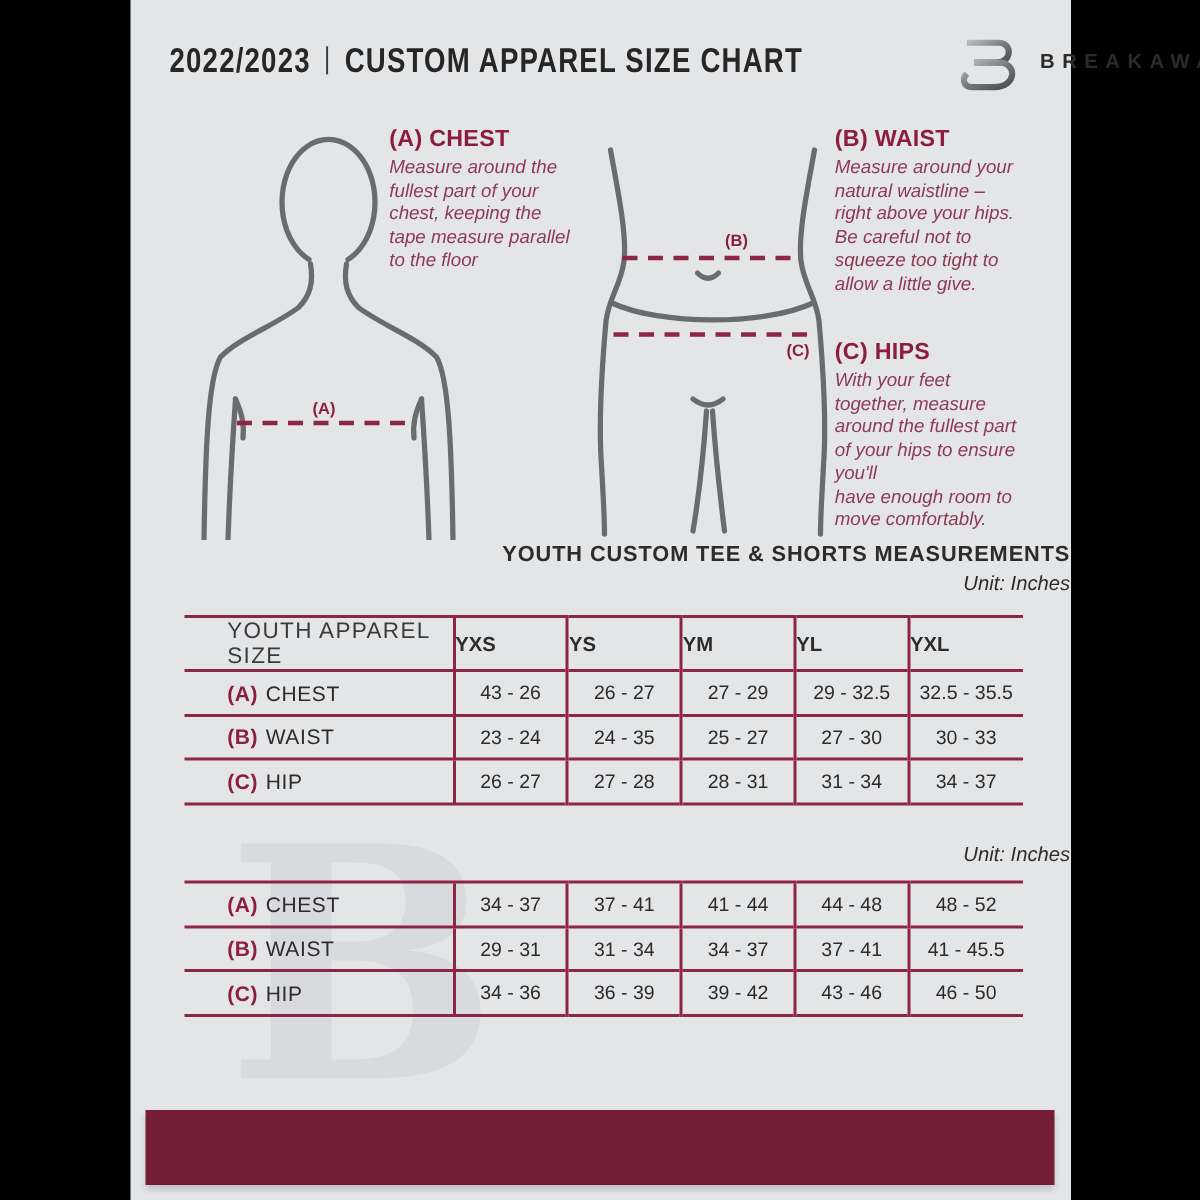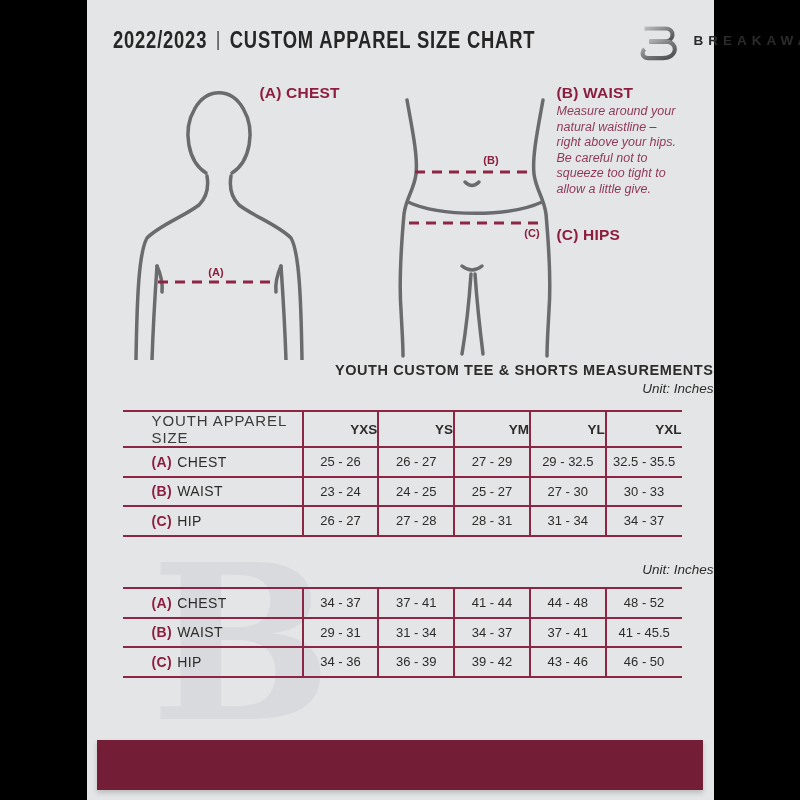--- a/index.html
+++ b/index.html
@@ -29,21 +29,21 @@
   .section-title{position:absolute;left:0;width:100%;text-align:right;
     font-weight:700;font-size:14.5px;letter-spacing:.6px;color:var(--ink,#2d2c2b);}
   .unit-line{position:absolute;left:0;width:100%;text-align:right;
     font-style:italic;font-size:13.5px;color:var(--ink,#2d2c2b);}
   
   .size-table{position:absolute;left:36px;width:559px;border-collapse:collapse;
     table-layout:fixed;z-index:2;border-bottom:2px solid var(--line,#8d2545);}
   .size-table col.label-col{width:180px;}
   .size-table th,.size-table td{border-top:2px solid var(--line,#8d2545);padding:0;}
   .size-table th+th,.size-table td+td{border-left:2px solid var(--line,#8d2545);}
-  .size-table th{height:28px;font-weight:700;font-size:13.5px;color:var(--ink,#2d2c2b);text-align:right;}
+  .size-table th{height:28px;font-weight:700;font-size:13.5px;color:var(--ink,#2d2c2b);text-align:left;}
   .size-table td{height:27.5px;font-size:13px;text-align:center;color:var(--ink,#2d2c2b);}
   .size-table th.col-label{font-weight:400;font-size:15px;letter-spacing:.9px;
     color:#3b3b3b;text-align:left;padding-left:29px;}
   .size-table td.row-label{text-align:left;padding-left:29px;font-size:14px;letter-spacing:.4px;}
   .size-table td.row-label b{color:var(--accent,#8c1d3f);margin-right:5px;}
   
   .watermark{position:absolute;left:64px;top:536px;z-index:0;line-height:1;
     font-family:"DejaVu Serif",serif;font-weight:700;font-size:215px;color:var(--wm,#d9dadd);}
   .footer-bar{position:absolute;left:10px;top:740px;width:606px;height:50px;
     background:var(--footer,#731d36);box-shadow:0 3px 5px rgba(0,0,0,.18);}
@@ -97,30 +97,42 @@
     <path class="fig-stroke" d="M 67 168 Q 77 176 87 168"></path>
     <path class="fig-stroke" d="M 76 176 C 74 205 71 232 67 256"></path>
     <path class="fig-stroke" d="M 80 176 C 82 205 85 232 88 256"></path>
     <line class="dash" x1="20" y1="74" x2="135" y2="74"></line>
     <line class="dash" x1="14" y1="125" x2="147" y2="125"></line>
     <text class="fig-label" x="96" y="66" text-anchor="middle">(B)</text>
     <text class="fig-label" x="137" y="139" text-anchor="middle">(C)</text>
   </svg>
 
   <div class="guide-heading" style="left:173px;top:84px">(A) CHEST</div>
+  <div class="guide-body" style="left:173px;top:104px;width:150px">Measure around the
+fullest part of your
+chest, keeping the
+tape measure parallel
+to the floor</div>
 
   <div class="guide-heading" style="left:470px;top:84px">(B) WAIST</div>
   <div class="guide-body" style="left:470px;top:104px;width:155px">Measure around your
 natural waistline –
 right above your hips.
 Be careful not to
 squeeze too tight to
 allow a little give.</div>
 
   <div class="guide-heading" style="left:470px;top:226px">(C) HIPS</div>
+  <div class="guide-body" style="left:470px;top:246px;width:160px">With your feet
+together, measure
+around the fullest part
+of your hips to ensure
+you'll
+have enough room to
+move comfortably.</div>
 
   <div class="section-title" style="top:362px">YOUTH CUSTOM TEE &amp; SHORTS MEASUREMENTS</div>
   <div class="unit-line" style="top:381px">Unit: Inches</div>
 
   <table class="size-table" style="top:410px">
     <colgroup>
         <col class="label-col">
         <col>
         <col>
         <col>
@@ -131,30 +143,30 @@
         <tr>
       <th class="col-label">YOUTH APPAREL SIZE</th>
       <th>YXS</th>
       <th>YS</th>
       <th>YM</th>
       <th>YL</th>
       <th>YXL</th>
     </tr>
     <tr>
       <td class="row-label"><b>(A)</b><span>CHEST</span></td>
-      <td>25 - 26</td>
+      <td>43 - 26</td>
       <td>26 - 27</td>
       <td>27 - 29</td>
       <td>29 - 32.5</td>
       <td>32.5 - 35.5</td>
     </tr>
     <tr>
       <td class="row-label"><b>(B)</b><span>WAIST</span></td>
       <td>23 - 24</td>
-      <td>24 - 25</td>
+      <td>24 - 35</td>
       <td>25 - 27</td>
       <td>27 - 30</td>
       <td>30 - 33</td>
     </tr>
     <tr>
       <td class="row-label"><b>(C)</b><span>HIP</span></td>
       <td>26 - 27</td>
       <td>27 - 28</td>
       <td>28 - 31</td>
       <td>31 - 34</td>

